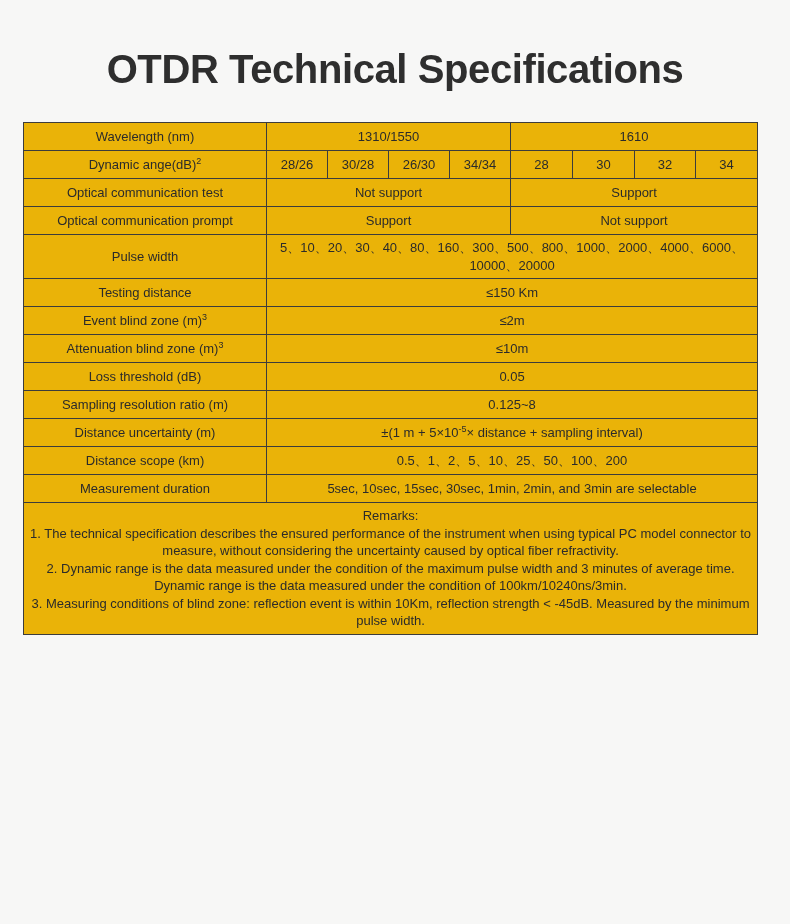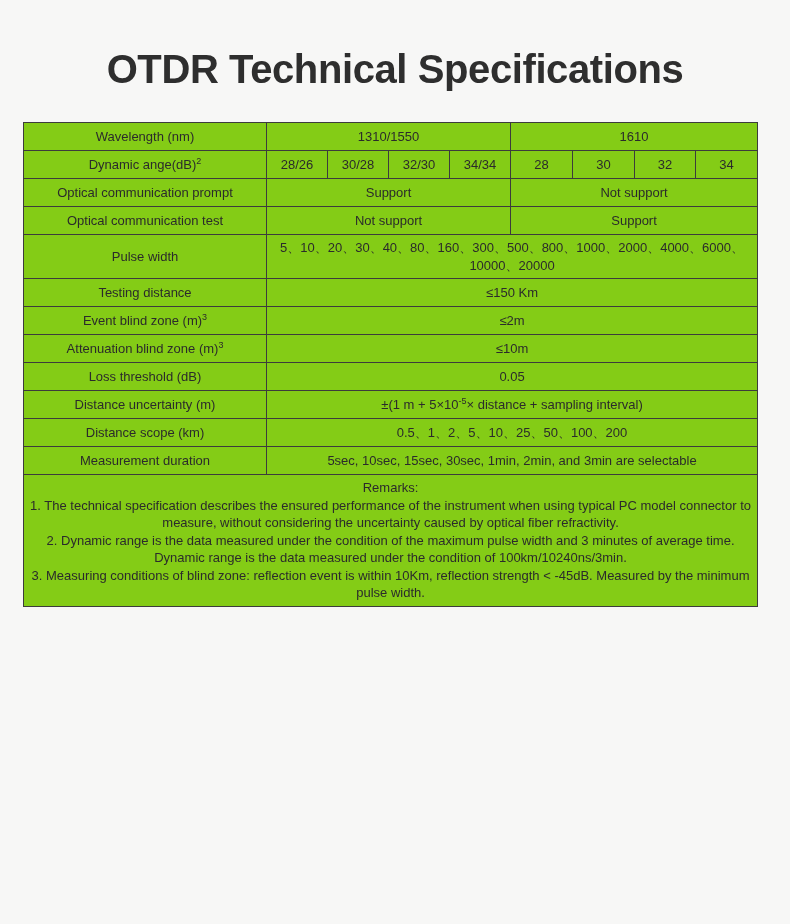--- a/index.html
+++ b/index.html
@@ -51,21 +51,21 @@
   table.spec td {
     border: 1px solid #3c3c3c;
     font-size: 13px;
     color: #2b2b2b;
     text-align: center;
     vertical-align: middle;
     height: 28px;
     padding: 4px 4px;
     line-height: 1.35;
     font-family: "Liberation Sans", sans-serif;
-    background: #84cc16;
+    background: #eab308;
   }
 
   td.label {
     width: 243px;
   }
 
   td.multiline {
     height: 46px;
     padding: 5px 10px;
     line-height: 1.5;
@@ -123,41 +123,41 @@
         <tr>
           <td class="label">Wavelength (nm)</td>
           <td colspan="4">1310/1550</td>
           <td colspan="4">1610</td>
         </tr>
 
         <tr>
           <td class="label"><span>Dynamic ange(dB)</span><sup>2</sup></td>
           <td>28/26</td>
           <td>30/28</td>
-          <td>32/30</td>
+          <td>26/30</td>
           <td>34/34</td>
           <td>28</td>
           <td>30</td>
           <td>32</td>
           <td>34</td>
         </tr>
 
         <tr>
+          <td class="label">Optical communication test</td>
+          <td colspan="4">Not support</td>
+          <td colspan="4">Support</td>
+        </tr>
+
+        <tr>
           <td class="label">Optical communication prompt</td>
           <td colspan="4">Support</td>
           <td colspan="4">Not support</td>
         </tr>
 
         <tr>
-          <td class="label">Optical communication test</td>
-          <td colspan="4">Not support</td>
-          <td colspan="4">Support</td>
-        </tr>
-
-        <tr>
           <td class="label">Pulse width</td>
           <td class="multiline" colspan="8">5、10、20、30、40、80、160、300、500、800、1000、2000、4000、6000、10000、20000</td>
         </tr>
 
         <tr>
           <td class="label">Testing distance</td>
           <td colspan="8">≤150 Km</td>
         </tr>
 
         <tr>
@@ -170,20 +170,24 @@
           <td colspan="8">≤10m</td>
         </tr>
 
 
         <tr>
           <td class="label">Loss threshold (dB)</td>
           <td colspan="8">0.05</td>
         </tr>
 
 
+        <tr>
+          <td class="label">Sampling resolution ratio (m)</td>
+          <td colspan="8">0.125~8</td>
+        </tr>
 
 
         <tr>
           <td class="label">Distance uncertainty (m)</td>
           <td colspan="8"><span>±(1 m + 5×10</span><sup class="sup-neg">-5</sup><span>× distance + sampling interval)</span></td>
         </tr>
 
         <tr>
           <td class="label">Distance scope (km)</td>
           <td colspan="8">0.5、1、2、5、10、25、50、100、200</td>

